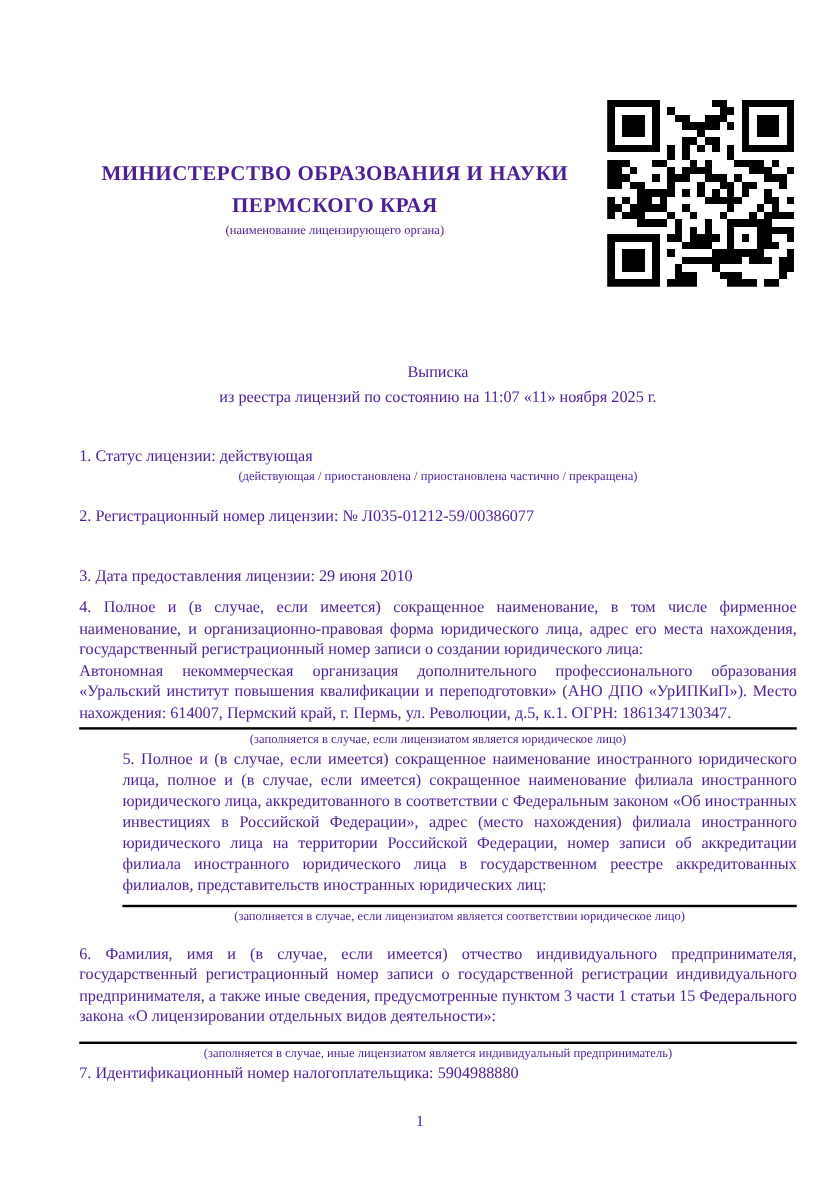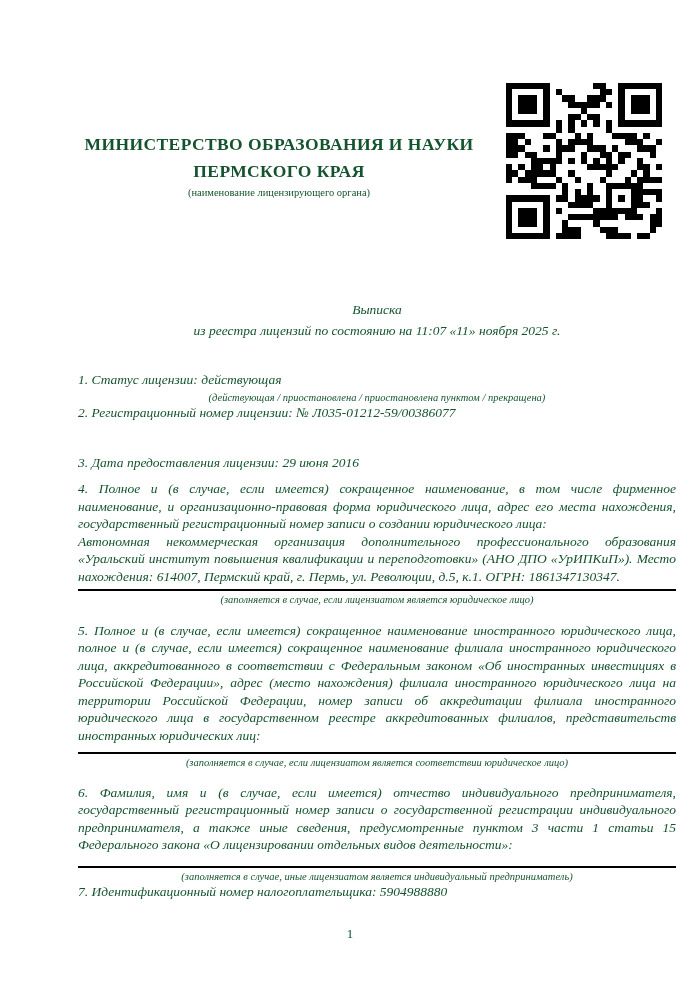--- a/index.html
+++ b/index.html
@@ -2,21 +2,21 @@
 <html><head>
 <meta charset="utf-8">
 <style>
   html, body { margin: 0; padding: 0; background: #ffffff; }
   .page {
     position: relative;
     width: 700px;
     height: 989px;
     background: #ffffff;
     font-family: "Liberation Serif", "DejaVu Serif", serif;
-    color: #14532d;
+    color: #4c1d95;
     overflow: hidden;
   }
   .qr {
     position: absolute;
     top: 83px;
     left: 506px;
     width: 156px;
     height: 156px;
     fill: #000000;
   }
@@ -34,23 +34,22 @@
     letter-spacing: 0.4px;
   }
   .header-caption {
     font-size: 10.5px;
     line-height: 13px;
     margin-top: 1px;
   }
   .content {
     position: absolute;
     top: 300px;
-    left: 78px;
+    left: 66px;
     width: 598px;
-    font-style: italic;
   }
   .doc-title {
     text-align: center;
     font-size: 13.5px;
     line-height: 20.5px;
     margin-bottom: 30px;
   }
   .para {
     font-size: 13.5px;
     line-height: 17.5px;
@@ -59,25 +58,25 @@
   .caption {
     font-size: 10.5px;
     line-height: 13.5px;
     text-align: center;
     margin-top: 2px;
   }
   .rule {
     border-top: 2px solid #000000;
     margin-top: 4px;
   }
-  .f1 { }
+  .f1 { margin-bottom: 17px; }
   .f2 { margin-bottom: 32px; }
   .f3 { margin-bottom: 9px; }
-  .f4 { margin-bottom: 15px; }
-  .f5 { margin-bottom: 14px; }
+  .f4 { }
+  .f5 { margin-bottom: 14px; margin-left: 36px; }
   .f5 .rule { margin-top: 8px; }
   .f6 { margin-bottom: 0; }
   .f6 .rule { margin-top: 12px; }
   .page-number {
     position: absolute;
     top: 926px;
     left: 0;
     width: 100%;
     text-align: center;
     font-size: 13px;
@@ -408,29 +407,29 @@
 
   <div class="content">
 
     <div class="doc-title">
       <div>Выписка</div>
       <div>из реестра лицензий по состоянию на 11:07 «11» ноября 2025 г.</div>
     </div>
 
     <div class="field f1">
       <div class="para">1. Статус лицензии: действующая</div>
-      <div class="caption">(действующая / приостановлена / приостановлена пунктом / прекращена)</div>
+      <div class="caption">(действующая / приостановлена / приостановлена частично / прекращена)</div>
     </div>
 
     <div class="field f2">
       <div class="para">2. Регистрационный номер лицензии: № Л035-01212-59/00386077</div>
     </div>
 
     <div class="field f3">
-      <div class="para">3. Дата предоставления лицензии: 29 июня 2016</div>
+      <div class="para">3. Дата предоставления лицензии: 29 июня 2010</div>
     </div>
 
     <div class="field f4">
       <div class="para">4. Полное и (в случае, если имеется) сокращенное наименование, в том числе фирменное наименование, и организационно-правовая форма юридического лица, адрес его места нахождения, государственный регистрационный номер записи о создании юридического лица:</div>
       <div class="para">Автономная некоммерческая организация дополнительного профессионального образования «Уральский институт повышения квалификации и переподготовки» (АНО ДПО «УрИПКиП»). Место нахождения: 614007, Пермский край, г. Пермь, ул. Революции, д.5, к.1. ОГРН: 1861347130347.</div>
       <div class="rule"></div>
       <div class="caption">(заполняется в случае, если лицензиатом является юридическое лицо)</div>
     </div>
 
     <div class="field f5">

